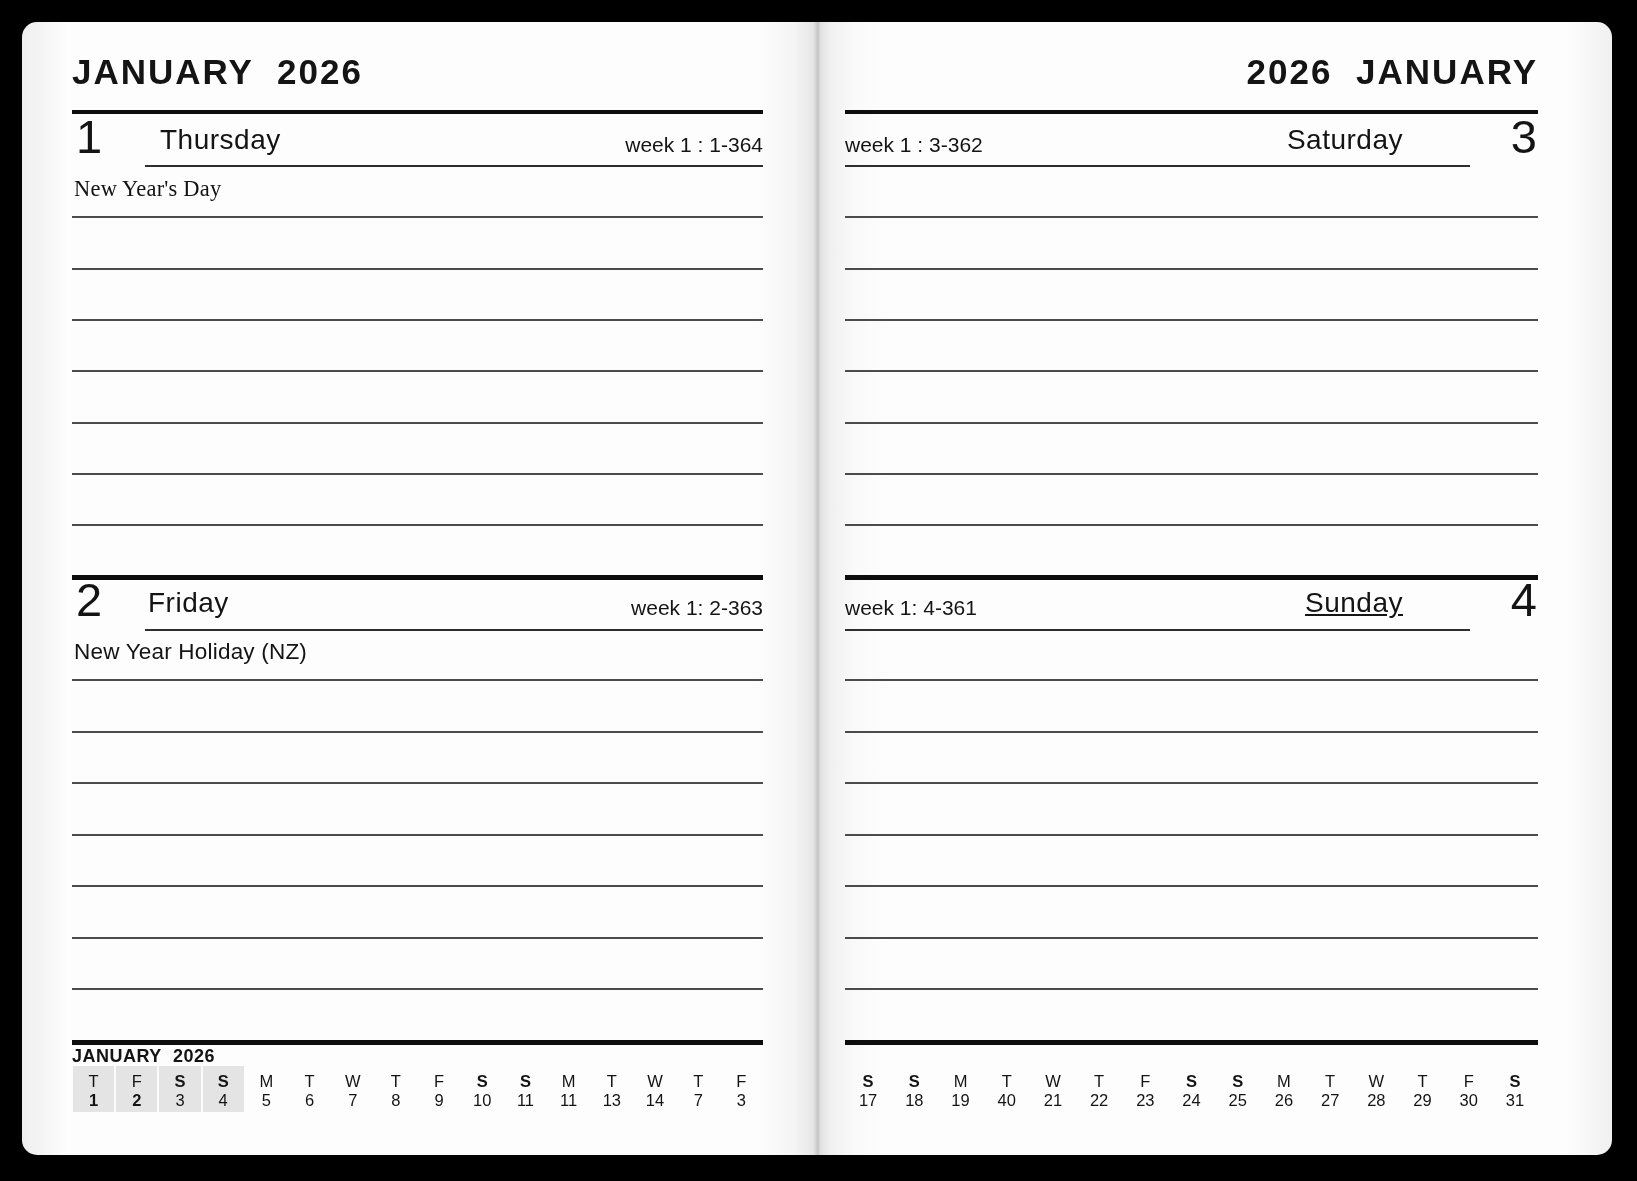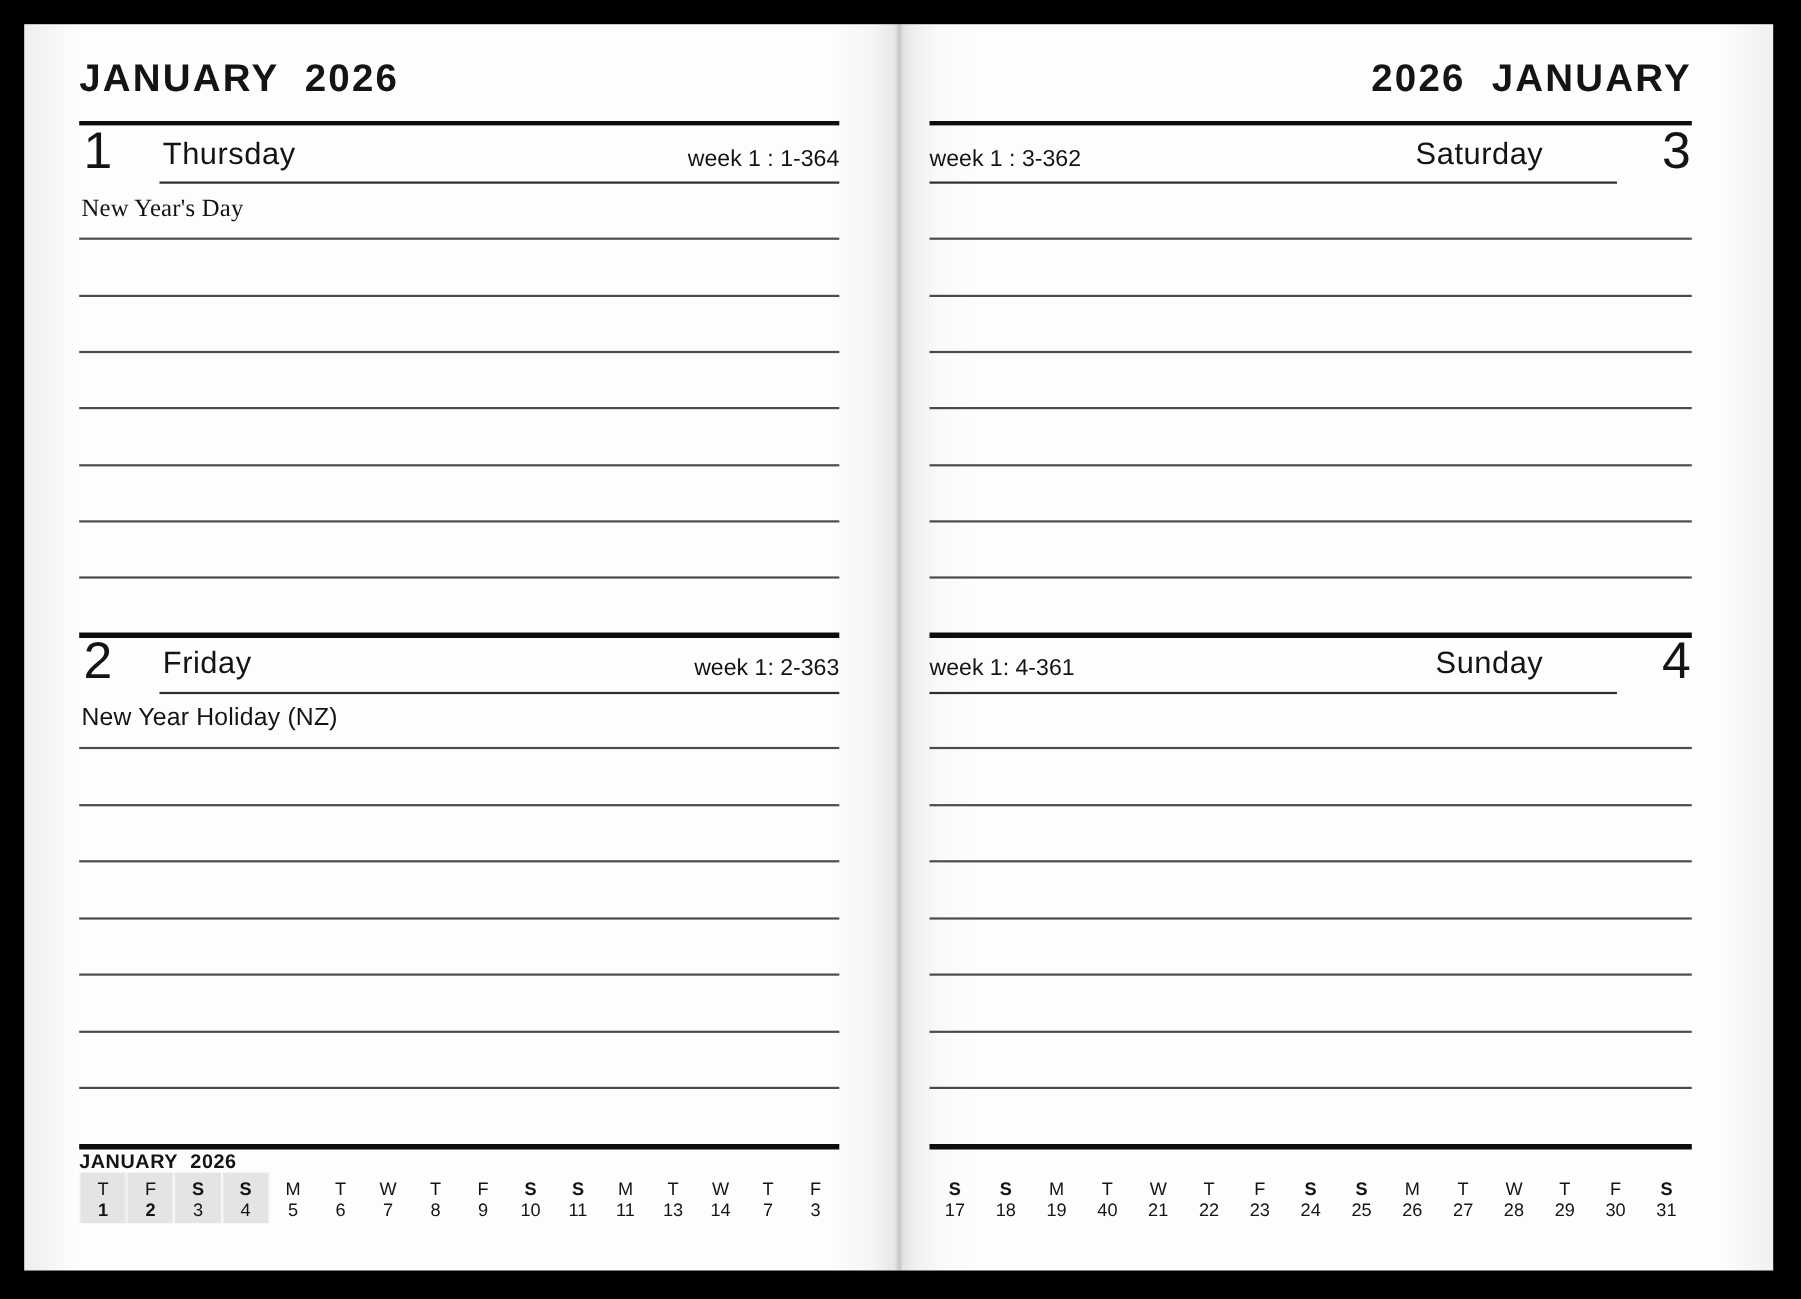--- a/index.html
+++ b/index.html
@@ -4,20 +4,21 @@
 <style>
   html,body{margin:0;padding:0;background:#000;}
   body{
     width:1637px;height:1181px;position:relative;overflow:hidden;
     font-family:"Liberation Sans",sans-serif;color:#141414;
   }
   
   .paper{
     position:absolute;left:22px;top:22px;width:1590px;height:1133px;
     background:#fdfdfd;
+    border-radius:15px;
   }
   .edge-shade-left{position:absolute;left:0;top:0;bottom:0;width:46px;
     background:linear-gradient(to right,rgba(0,0,0,0.06),rgba(0,0,0,0));}
   .edge-shade-right{position:absolute;right:0;top:0;bottom:0;width:46px;
     background:linear-gradient(to left,rgba(0,0,0,0.05),rgba(0,0,0,0));}
   .spine{
     position:absolute;left:734px;width:130px;top:0;bottom:0;
     background:linear-gradient(to right,
       rgba(0,0,0,0) 0%,rgba(0,0,0,0.035) 30%,rgba(0,0,0,0.09) 44%,
       rgba(0,0,0,0.22) 47.5%,rgba(0,0,0,0.10) 50%,
@@ -66,21 +67,21 @@
 <div class="paper">
   <div class="edge-shade-left"></div>
   <div class="edge-shade-right"></div>
 
   <div class="col col-left">
     <div class="month-title">JANUARY 2026</div>
     <div class="head-rule"></div>
 
     <div class="day-row" style="top:93px;">
       <div class="day-number at-left">1</div>
-      <div class="day-name" style="left:76px;text-align:right;">Thursday</div>
+      <div class="day-name" style="left:88px;text-align:right;">Thursday</div>
       <div class="week-note" style="right:0;">week 1 : 1-364</div>
       <div class="day-underline" style="left:73px;right:0;top:50px;"></div>
     </div>
     <div class="holiday" style="top:156px;font-family:Liberation Serif, serif;">New Year's Day</div>
     <div class="rl" style="top:194px;"></div>
     <div class="rl" style="top:246px;"></div>
     <div class="rl" style="top:297px;"></div>
     <div class="rl" style="top:348px;"></div>
     <div class="rl" style="top:400px;"></div>
     <div class="rl" style="top:451px;"></div>
@@ -186,21 +187,21 @@
     <div class="rl" style="top:246px;"></div>
     <div class="rl" style="top:297px;"></div>
     <div class="rl" style="top:348px;"></div>
     <div class="rl" style="top:400px;"></div>
     <div class="rl" style="top:451px;"></div>
     <div class="rl" style="top:502px;"></div>
     <div class="divider" style="top:553px;"></div>
 
     <div class="day-row" style="top:556px;">
       <div class="week-note" style="left:0;">week 1: 4-361</div>
-      <div class="day-name" style="right:135px;">Sunday</div>
+      <div class="day-name" style="right:135px;text-decoration:underline;">Sunday</div>
       <div class="day-number at-right">4</div>
       <div class="day-underline" style="left:0;right:68px;top:51px;"></div>
     </div>
     <div class="rl" style="top:657px;"></div>
     <div class="rl" style="top:709px;"></div>
     <div class="rl" style="top:760px;"></div>
     <div class="rl" style="top:812px;"></div>
     <div class="rl" style="top:863px;"></div>
     <div class="rl" style="top:915px;"></div>
     <div class="rl" style="top:966px;"></div>

